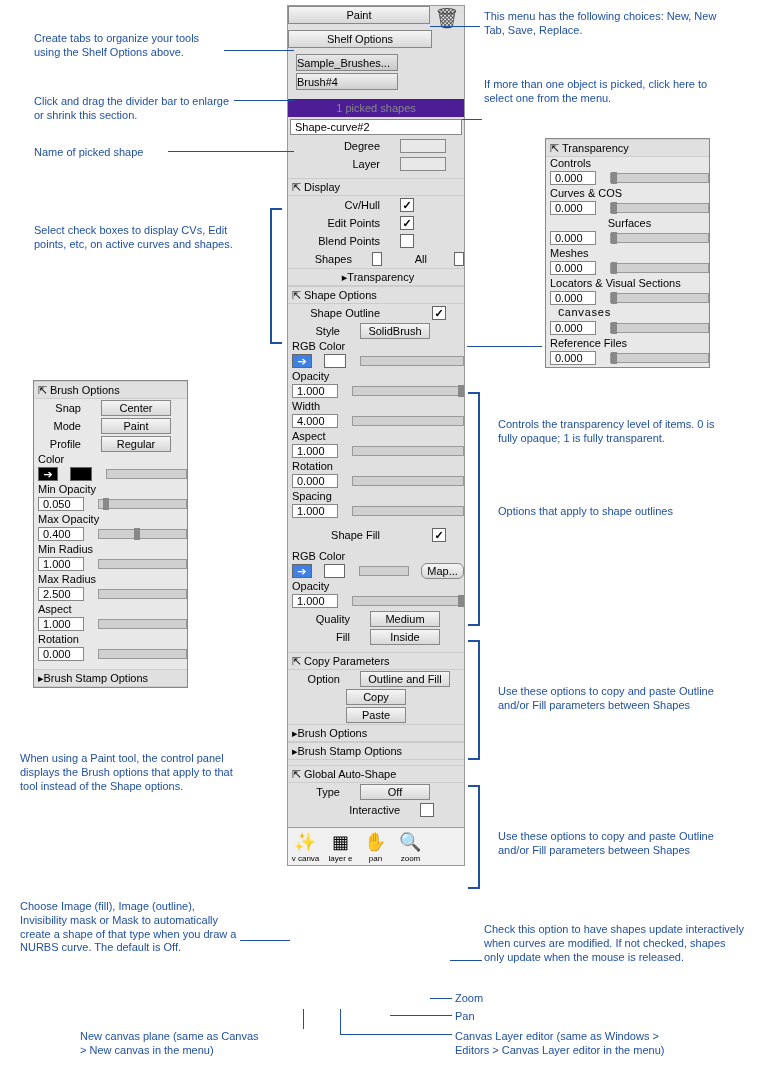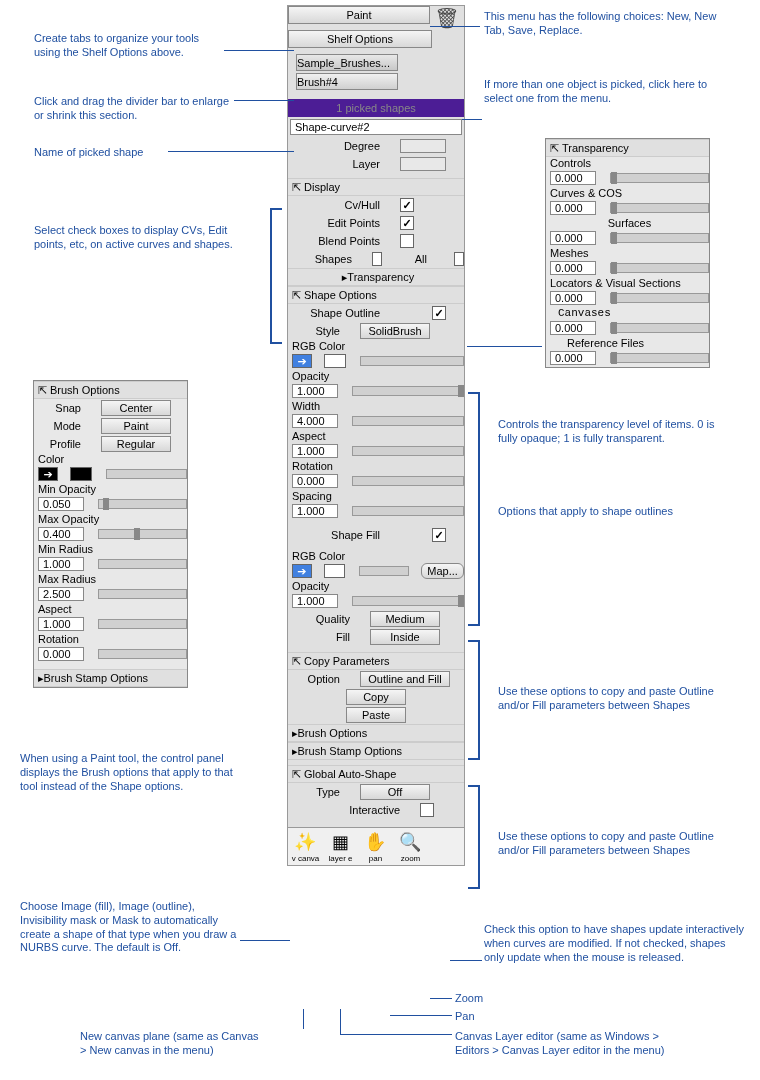--- a/index.html
+++ b/index.html
@@ -342,21 +342,21 @@
         <div class="slider-thumb" style="left:0;"></div>
       </div>
     </div>
   <div style="padding-left:12px;font-family:Liberation Mono, monospace;">Canvases</div>
   <div class="opt-row" style="padding-left:4px;">
       <div class="num-input">0.000</div>
       <div class="slider">
         <div class="slider-thumb" style="left:0;"></div>
       </div>
     </div>
-  <div style="padding-left:21px;">Reference Files</div>
+  <div style="padding-left:4px;">Reference Files</div>
   <div class="opt-row" style="padding-left:4px;">
       <div class="num-input">0.000</div>
       <div class="slider">
         <div class="slider-thumb" style="left:0;"></div>
       </div>
     </div>
 </div>
 
 <div class="annotation" style="left:34px; top:32px; width:190px;">Create tabs to organize your tools using the Shelf Options above.</div>
 <div class="line" style="left:224px; top:50px; width:70px; height:1px;"></div>

